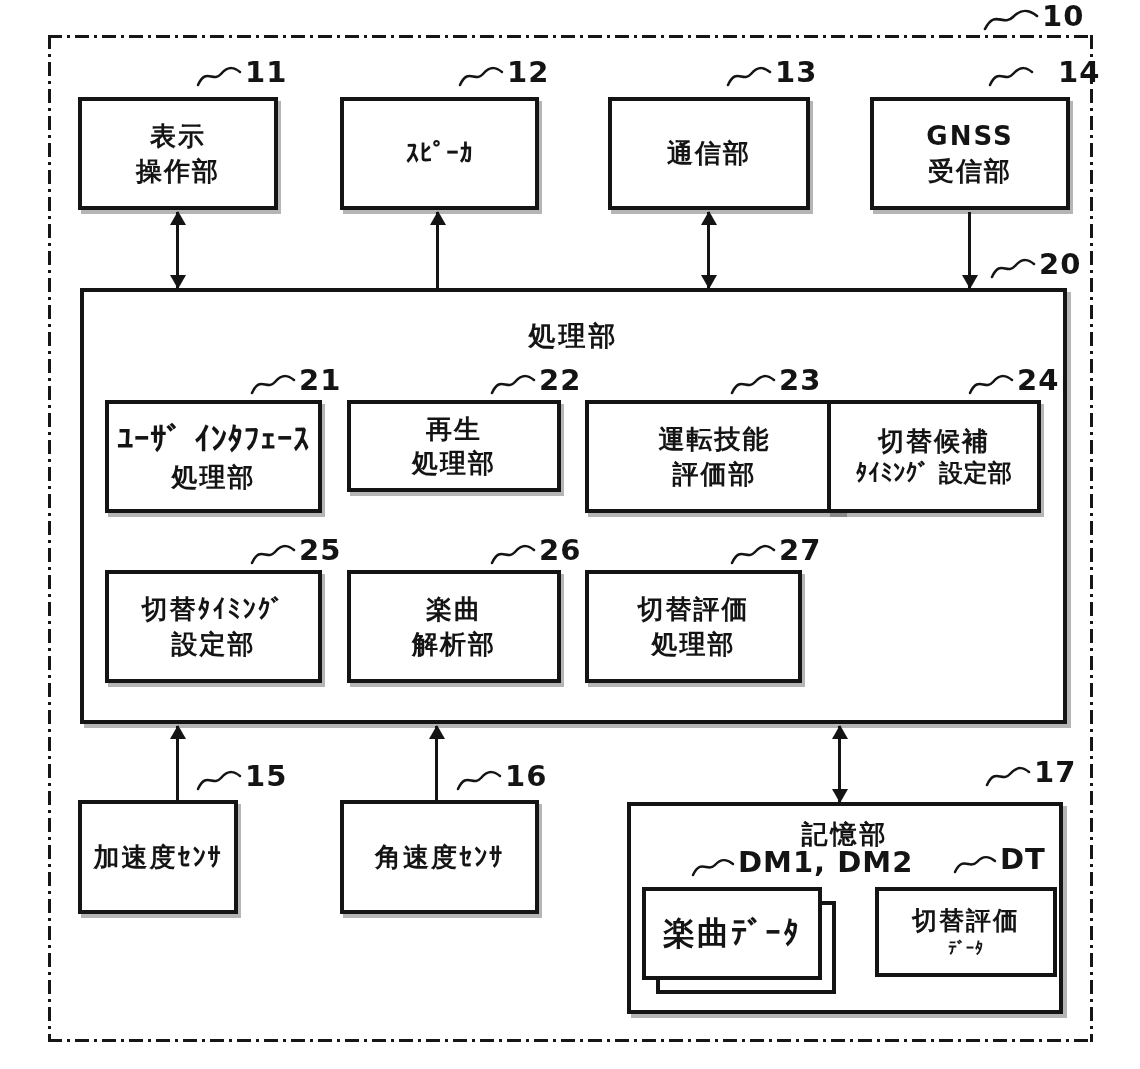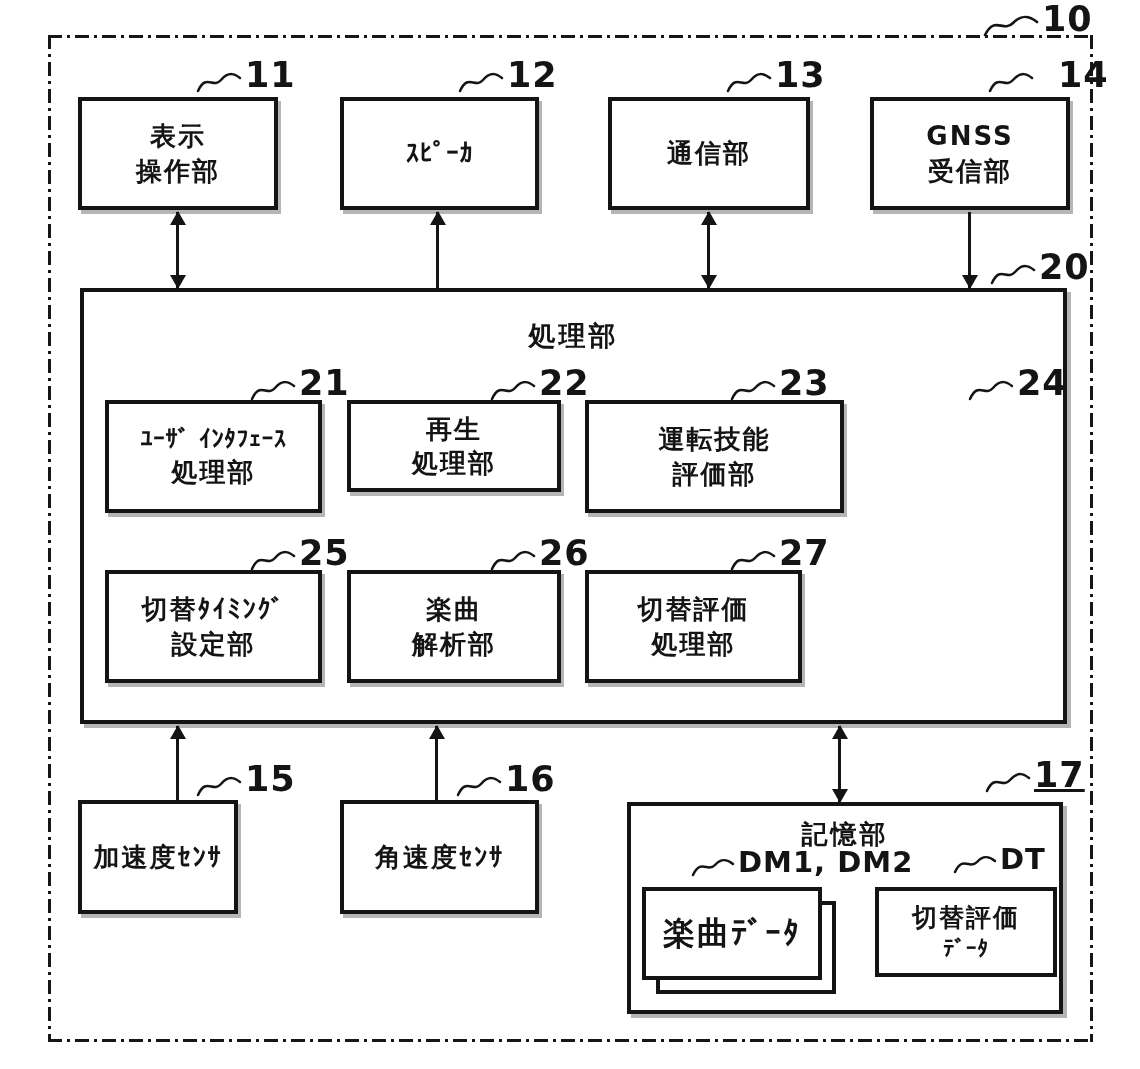--- a/index.html
+++ b/index.html
@@ -19,21 +19,21 @@
     display:flex; flex-direction:column; align-items:center; justify-content:center;
     text-align:center; font-size:26px; font-weight:600; line-height:1.32; letter-spacing:2px; }
   .box.outline { box-shadow:4px 4px 0 rgba(70,70,70,.40); background:transparent; }
   .box.plain { box-shadow:none; }
   .halfw { letter-spacing:0.5px; }
 
   .unit-title { position:absolute; text-align:center; font-size:27px; font-weight:600; letter-spacing:3px; }
 
   
   .ref { position:absolute; display:flex; align-items:flex-end; gap:3px; }
-  .ref .num { font-size:35px; font-weight:600; letter-spacing:1px; line-height:1; padding-bottom:2px; }
+  .ref .num { font-size:29px; font-weight:600; letter-spacing:1px; line-height:1; padding-bottom:2px; }
   .squig { display:block; margin-bottom:2px; }
 
   
   .arr { position:absolute; width:3px; background:#141414; }
   .arr::before, .arr::after { content:""; position:absolute; left:50%; transform:translateX(-50%);
     width:0; height:0; border-left:8px solid transparent; border-right:8px solid transparent; display:none; }
   .arr.up::before, .arr.bi::before { display:block; top:-1px; border-bottom:14px solid #141414; }
   .arr.down::after, .arr.bi::after { display:block; bottom:-1px; border-top:14px solid #141414; }
 </style>
 </head>
@@ -101,31 +101,35 @@
   <div class="box outline" style="left:80px; top:288px; width:987px; height:436px;"></div>
   <span class="unit-title" style="left:80px; top:318px; width:987px;">処理部</span>
   <div class="ref" style="left:990px; top:250px;">
     <svg class="squig" width="46" height="26" viewBox="0 0 46 26">
         <path d="M2 24 C10 6, 17 22, 25 13 S39 7, 44 11" fill="none" stroke="#141414" stroke-width="2.5" stroke-linecap="round"></path>
       </svg>
     <span class="num">20</span>
   </div>
 
   <div class="box" style="left:105px; top:400px; width:217px; height:113px;">
-    <span class="halfw" style="font-size:24px;">ﾕｰｻﾞ ｲﾝﾀﾌｪｰｽ</span>
+    <span class="halfw" style="font-size:32px;">ﾕｰｻﾞ ｲﾝﾀﾌｪｰｽ</span>
     <span>処理部</span>
   </div>
   <div class="box" style="left:347px; top:400px; width:214px; height:92px;">
     <span>再生</span>
     <span>処理部</span>
   </div>
   <div class="box" style="left:585px; top:400px; width:259px; height:113px;">
     <span>運転技能</span>
     <span>評価部</span>
   </div>
+  <div class="box" style="left:827px; top:400px; width:214px; height:113px;">
+    <span>切替候補</span>
+    <span class="halfw" style="font-size:24px;">ﾀｲﾐﾝｸﾞ 設定部</span>
+  </div>
 
   <div class="ref" style="left:250px; top:366px;">
     <svg class="squig" width="46" height="26" viewBox="0 0 46 26">
         <path d="M2 24 C10 6, 17 22, 25 13 S39 7, 44 11" fill="none" stroke="#141414" stroke-width="2.5" stroke-linecap="round"></path>
       </svg>
     <span class="num">21</span>
   </div>
   <div class="ref" style="left:490px; top:366px;">
     <svg class="squig" width="46" height="26" viewBox="0 0 46 26">
         <path d="M2 24 C10 6, 17 22, 25 13 S39 7, 44 11" fill="none" stroke="#141414" stroke-width="2.5" stroke-linecap="round"></path>
@@ -196,41 +200,41 @@
   </div>
   <div class="ref" style="left:456px; top:762px;">
     <svg class="squig" width="46" height="26" viewBox="0 0 46 26">
         <path d="M2 24 C10 6, 17 22, 25 13 S39 7, 44 11" fill="none" stroke="#141414" stroke-width="2.5" stroke-linecap="round"></path>
       </svg>
     <span class="num">16</span>
   </div>
 
   <div class="box outline" style="left:627px; top:802px; width:436px; height:212px;"></div>
   <span class="unit-title" style="left:627px; top:817px; width:436px; font-size:26px;">記憶部</span>
-  <div class="ref" style="left:985px; top:758px;text-decoration:underline;">
+  <div class="ref" style="left:985px; top:758px;">
     <svg class="squig" width="46" height="26" viewBox="0 0 46 26">
         <path d="M2 24 C10 6, 17 22, 25 13 S39 7, 44 11" fill="none" stroke="#141414" stroke-width="2.5" stroke-linecap="round"></path>
       </svg>
     <span class="num">17</span>
   </div>
 
   <div class="box plain" style="left:656px; top:901px; width:180px; height:93px;"></div>
   <div class="box plain" style="left:642px; top:887px; width:180px; height:93px;">
     <span style="font-size:32px;">楽曲ﾃﾞｰﾀ</span>
   </div>
   <div class="ref" style="left:691px; top:848px;">
     <svg class="squig" width="44" height="24" viewBox="0 0 44 24">
         <path d="M2 22 C10 5, 17 20, 24 12 S37 7, 42 11" fill="none" stroke="#141414" stroke-width="2.5" stroke-linecap="round"></path>
       </svg>
     <span class="num" style="font-size:29px;">DM1, DM2</span>
   </div>
 
   <div class="box plain" style="left:875px; top:887px; width:182px; height:90px;">
     <span style="font-size:25px;">切替評価</span>
-    <span class="halfw" style="font-size:22px;">ﾃﾞｰﾀ</span>
+    <span class="halfw" style="font-size:17px;">ﾃﾞｰﾀ</span>
   </div>
   <div class="ref" style="left:953px; top:845px;">
     <svg class="squig" width="44" height="24" viewBox="0 0 44 24">
         <path d="M2 22 C10 5, 17 20, 24 12 S37 7, 42 11" fill="none" stroke="#141414" stroke-width="2.5" stroke-linecap="round"></path>
       </svg>
     <span class="num" style="font-size:29px;">DT</span>
   </div>
 
 </div>
 

